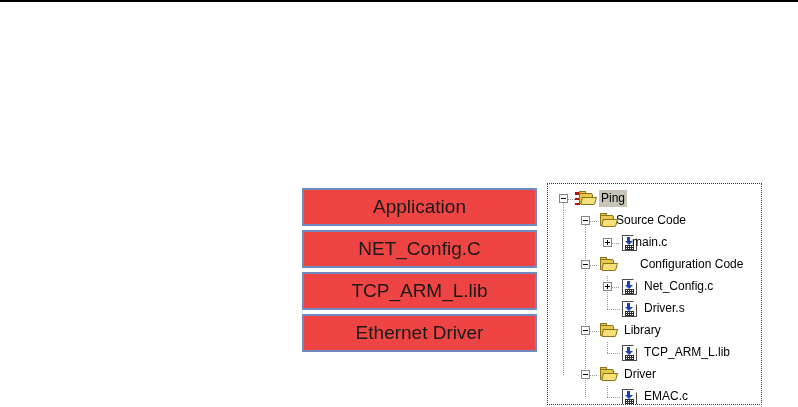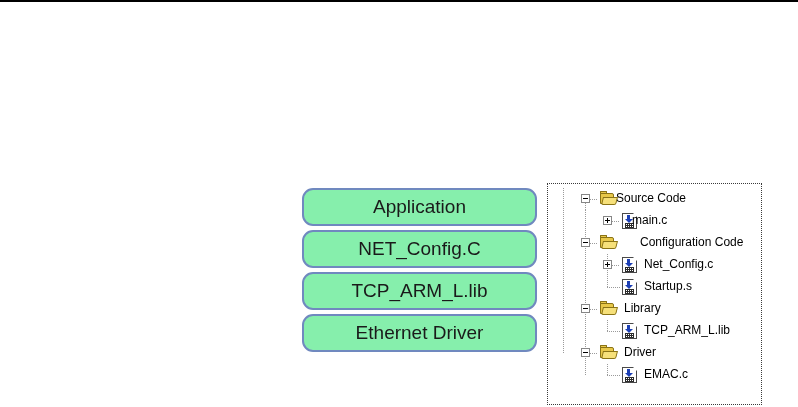--- a/index.html
+++ b/index.html
@@ -30,22 +30,22 @@
     left: 302px;
     top: 188px;
     width: 235px;
   }
   .layer-box {
     box-sizing: border-box;
     width: 235px;
     height: 38px;
     margin-bottom: 4px;
     border: 2px solid #7089bf;
-    border-radius: 11px;
-    background: #86efac;
+    border-radius: 0;
+    background: #ef4444;
     display: flex;
     align-items: center;
     justify-content: center;
   }
   .layer-box:last-child { margin-bottom: 8px; }
   .layer-label {
     font-family: "Liberation Sans", sans-serif;
     font-size: 19px;
     color: #1a1a1a;
     letter-spacing: 0px;
@@ -255,20 +255,37 @@
     </div>
 
     <div class="layer-box">
       <span class="layer-label">Ethernet Driver</span>
     </div>
 
   </div>
 
   <div id="tree-panel">
 
+    <div class="tree-row">
+      <span class="guide-v" style="left:9px; top:11px; bottom:0;"></span>
+      <span class="guide-h" style="left:14px; width:8px;"></span>
+      <span class="expander" style="left:5px;"></span>
+      <span class="icon-target" style="left:21px;">
+        <span class="chip">
+            <i class="a"></i>
+            <i class="b"></i>
+          </span>
+      </span>
+      <span class="icon-folder" style="left:25px;">
+        <span class="ftab"></span>
+          <span class="fbk"></span>
+          <span class="ffront"></span>
+      </span>
+      <span class="tree-label selected" style="left:45px;">Ping</span>
+    </div>
 
     <div class="tree-row">
       <span class="guide-v" style="left:9px; top:0; bottom:0;"></span>
       <span class="guide-v" style="left:31px; top:11px; bottom:0;"></span>
       <span class="guide-h" style="left:36px; width:8px;"></span>
       <span class="expander" style="left:27px;"></span>
       <span class="icon-folder" style="left:46px;">
         <span class="ftab"></span>
           <span class="fbk"></span>
           <span class="ffront"></span>
@@ -319,21 +336,21 @@
     <div class="tree-row">
       <span class="guide-v" style="left:9px; top:0; bottom:0;"></span>
       <span class="guide-v" style="left:31px; top:0; bottom:0;"></span>
       <span class="guide-v half-top" style="left:53px; top:0;"></span>
       <span class="guide-h" style="left:53px; width:13px;"></span>
       <span class="icon-file" style="left:68px;">
         <span class="arrow"></span>
           <span class="grid"></span>
           <span class="corner"></span>
       </span>
-      <span class="tree-label" style="left:88px;">Startup.s</span>
+      <span class="tree-label" style="left:88px;">Driver.s</span>
     </div>
 
     <div class="tree-row">
       <span class="guide-v" style="left:9px; top:0; bottom:0;"></span>
       <span class="guide-v" style="left:31px; top:0; bottom:0;"></span>
       <span class="guide-h" style="left:36px; width:8px;"></span>
       <span class="expander" style="left:27px;"></span>
       <span class="icon-folder" style="left:46px;">
         <span class="ftab"></span>
           <span class="fbk"></span>

